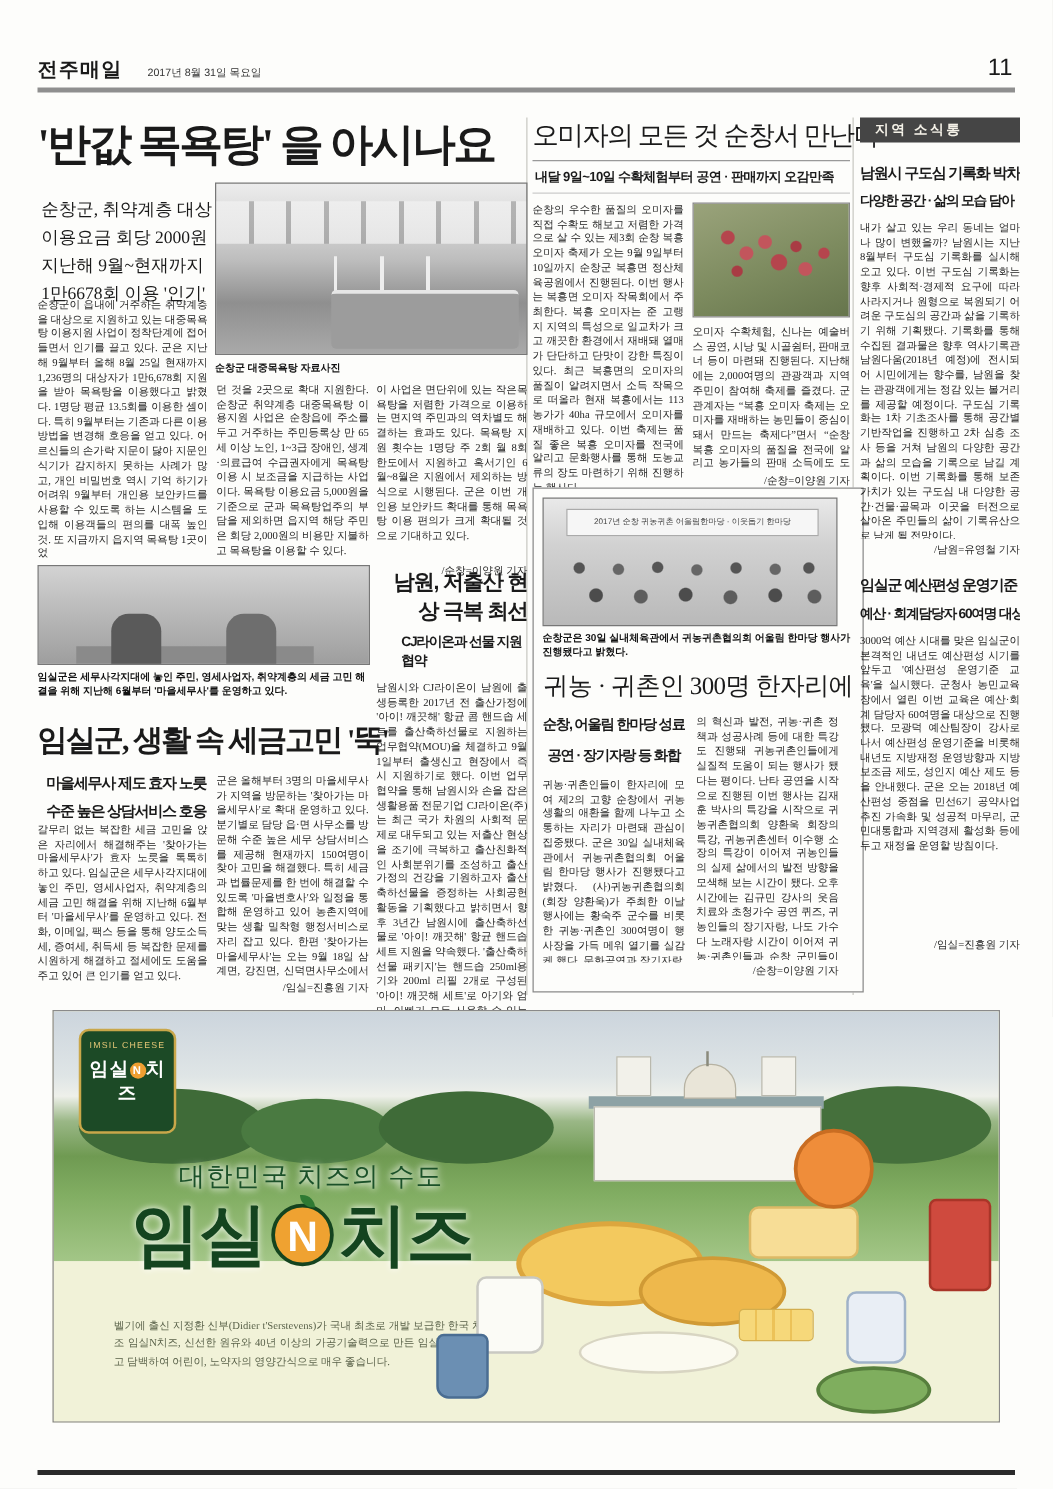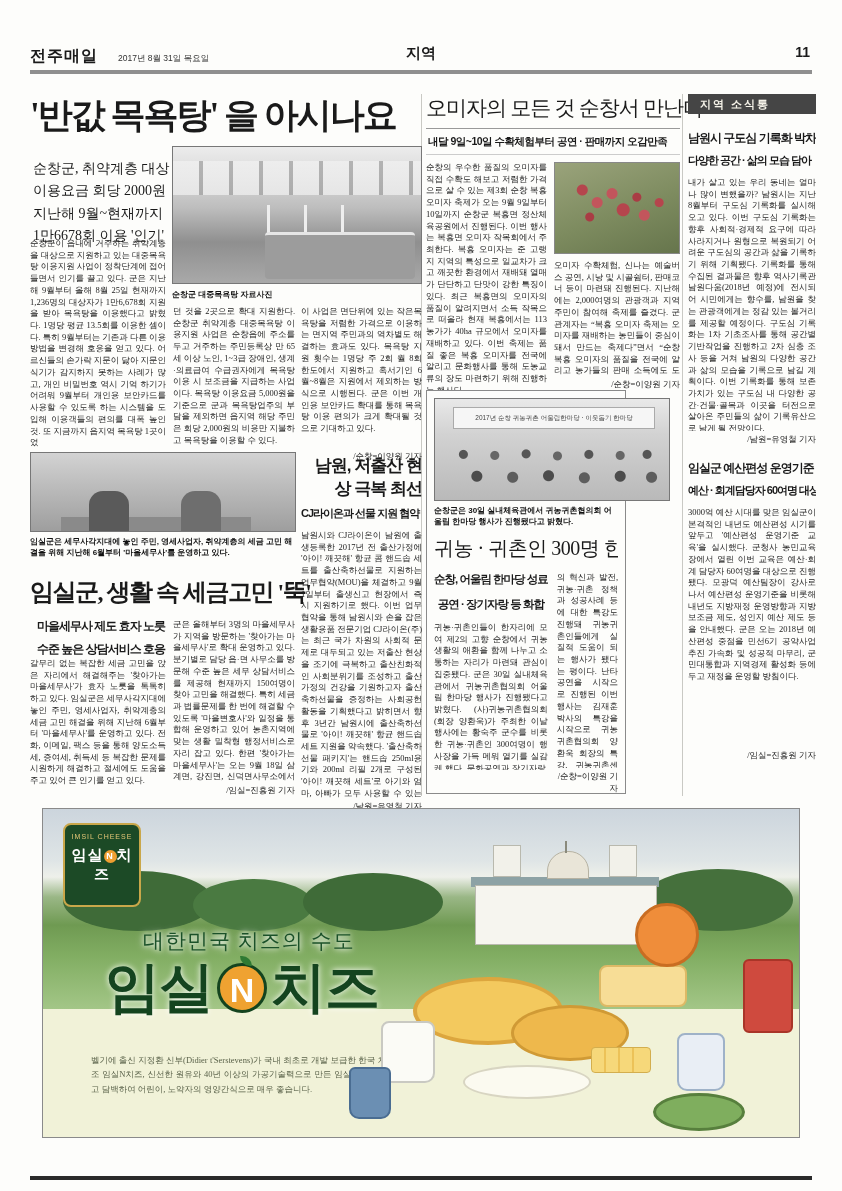--- a/index.html
+++ b/index.html
@@ -5,21 +5,21 @@
   html,body{margin:0;padding:0;background:#e9e9e6;}
   .page{position:relative;width:842px;height:1191px;background:#fdfdfb;margin:0 auto;
         font-family:"Liberation Serif",serif;color:#1a1a1a;overflow:hidden;padding-left:13px;}
   
   .masthead{position:absolute;left:30px;top:44px;width:782px;height:26px;}
   .paper-logo{position:absolute;left:0;top:2px;font-family:"Liberation Sans",sans-serif;
               font-weight:bold;font-size:16px;letter-spacing:1px;}
   .issue-date{position:absolute;left:88px;top:9px;font-family:"Liberation Sans",sans-serif;font-size:8.5px;color:#333;}
   .section-name{position:absolute;left:0;right:0;top:0;text-align:center;font-family:"Liberation Sans",sans-serif;
                 font-weight:bold;font-size:15px;}
-  .page-num{position:absolute;right:2px;top:0;font-family:"Liberation Sans",sans-serif;font-weight:bold;font-size:14px;}
+  .page-num{position:absolute;right:2px;top:0;font-family:"Liberation Sans",sans-serif;font-weight:normal;font-size:19px;}
   .masthead-rule{position:absolute;left:30px;top:70px;width:782px;height:4px;background:#8f8f8f;}
   
   .vrule{position:absolute;top:94px;width:1px;height:702px;background:#c9c9c4;}
   .vrule.v1{left:421px;} .vrule.v2{left:682px;}
   
   .body-text{font-size:8.5px;line-height:1.38;text-align:justify;overflow:hidden;
              word-break:break-all;color:#222;}
   .byline{font-size:8.5px;text-align:right;color:#222;margin-top:3px;}
   .caption{font-family:"Liberation Sans",sans-serif;font-size:8px;line-height:1.4;color:#111;font-weight:bold;}
   .deck-sans{font-family:"Liberation Sans",sans-serif;font-weight:bold;}
@@ -48,21 +48,21 @@
   .fig-desk{position:absolute;left:30px;bottom:0;width:190px;height:14px;background:#8a8a8a;}
   .cap-tax{position:absolute;left:0;top:444px;width:266px;}
   .h-tax{position:absolute;left:0;top:484px;width:270px;font-size:24px;font-weight:bold;letter-spacing:-1.5px;white-space:nowrap;}
   .tax-deck{position:absolute;left:2px;top:527px;width:138px;font-size:12px;line-height:1.2;}
   .tax-deck div{margin-bottom:9px;letter-spacing:-1px;white-space:nowrap;overflow:hidden;text-align:center;}
   .tax-col1{position:absolute;left:0;top:566px;width:136px;height:138px;font-family:Liberation Serif, serif;}
   .tax-col2{position:absolute;left:143px;top:527px;width:122px;height:162px;}
   .tax-byline{position:absolute;left:143px;top:690px;width:122px;}
   .nawon{position:absolute;left:271px;top:362px;width:121px;}
   .h-nawon{font-size:17px;font-weight:bold;letter-spacing:-1px;text-align:right;}
-  .d-nawon{font-size:11px;margin-top:6px;letter-spacing:-1px;}
+  .d-nawon{font-size:11px;margin-top:6px;letter-spacing:-1px;margin-left:20px;}
   .nawon-body{margin-top:9px;height:268px;}
   
   .sec-mid{position:absolute;left:426px;top:92px;width:254px;height:706px;}
   .h-omija{position:absolute;left:0;top:2px;width:254px;font-size:21px;font-weight:500;letter-spacing:-1px;white-space:nowrap;}
   .omija-rule1{position:absolute;left:0;top:36px;width:254px;height:1px;background:#999;}
   .d-omija{position:absolute;left:2px;top:43px;width:252px;font-size:10.5px;letter-spacing:-0.5px;white-space:nowrap;overflow:hidden;}
   .omija-rule2{position:absolute;left:0;top:62px;width:254px;height:1px;background:#ccc;}
   .omija-col1{position:absolute;left:0;top:70px;width:121px;height:228px;}
   .photo-omija{position:absolute;left:128px;top:70px;width:126px;height:92px;border:1px solid #888;box-sizing:border-box;
      background:
@@ -70,21 +70,21 @@
        radial-gradient(circle at 34% 44%,#c2555c 0 5px,transparent 6px),
        radial-gradient(circle at 28% 60%,#a93c44 0 4px,transparent 5px),
        radial-gradient(circle at 46% 34%,#c2555c 0 5px,transparent 6px),
        radial-gradient(circle at 55% 52%,#b5454d 0 6px,transparent 7px),
        radial-gradient(circle at 66% 38%,#a93c44 0 4px,transparent 5px),
        radial-gradient(circle at 72% 58%,#c2555c 0 5px,transparent 6px),
        radial-gradient(circle at 84% 44%,#b5454d 0 4px,transparent 5px),
        linear-gradient(160deg,#9aa37b 0%,#7d8b5f 55%,#66754c 100%);}
   .omija-col2{position:absolute;left:128px;top:168px;width:126px;height:118px;}
   .omija-byline{position:absolute;left:128px;top:284px;width:126px;}
-  .gbox{position:absolute;left:0;top:298px;width:200px;height:404px;border:1px solid #8a8a8a;background:#fdfdfb;box-sizing:border-box;padding:7px;}
+  .gbox{position:absolute;left:0;top:298px;width:265px;height:404px;border:1px solid #8a8a8a;background:#fdfdfb;box-sizing:border-box;padding:7px;}
   .photo-event{position:relative;width:236px;height:103px;border:1px solid #777;box-sizing:border-box;overflow:hidden;
      background:linear-gradient(180deg,#e9e9e9 0%,#d2d2d2 35%,#b9b9b9 100%);}
   .event-banner{position:absolute;left:18px;top:8px;width:200px;height:20px;background:#f6f6f6;border:1px solid #aaa;
      font-family:"Liberation Sans",sans-serif;font-size:6.5px;text-align:center;line-height:20px;color:#444;overflow:hidden;}
   .event-rows{position:absolute;left:6px;bottom:4px;width:224px;height:52px;
      background:
       radial-gradient(circle at 10% 20%,#555 0 4px,transparent 5px),radial-gradient(circle at 24% 22%,#666 0 4px,transparent 5px),
       radial-gradient(circle at 38% 19%,#555 0 4px,transparent 5px),radial-gradient(circle at 52% 23%,#666 0 4px,transparent 5px),
       radial-gradient(circle at 66% 20%,#555 0 4px,transparent 5px),radial-gradient(circle at 80% 22%,#666 0 4px,transparent 5px),
       radial-gradient(circle at 92% 20%,#555 0 4px,transparent 5px),
@@ -157,21 +157,20 @@
   .page-bottom-rule{position:absolute;left:30px;top:1176px;width:782px;height:4px;background:#2a2a2a;}
 </style>
 </head>
 <body>
 
 <div class="page">
 
   <div class="masthead">
     <div class="paper-logo">전주매일</div>
     <div class="issue-date">2017년 8월 31일 목요일</div>
-    <div class="section-name">지역</div>
     <div class="page-num">11</div>
   </div>
   <div class="masthead-rule"></div>
 
   <div class="vrule v1"></div>
   <div class="vrule v2"></div>
 
   <section class="sec-left">
     <div class="h-bath">'반값 목욕탕' 을 아시나요</div>
     <div class="bath-deck">

